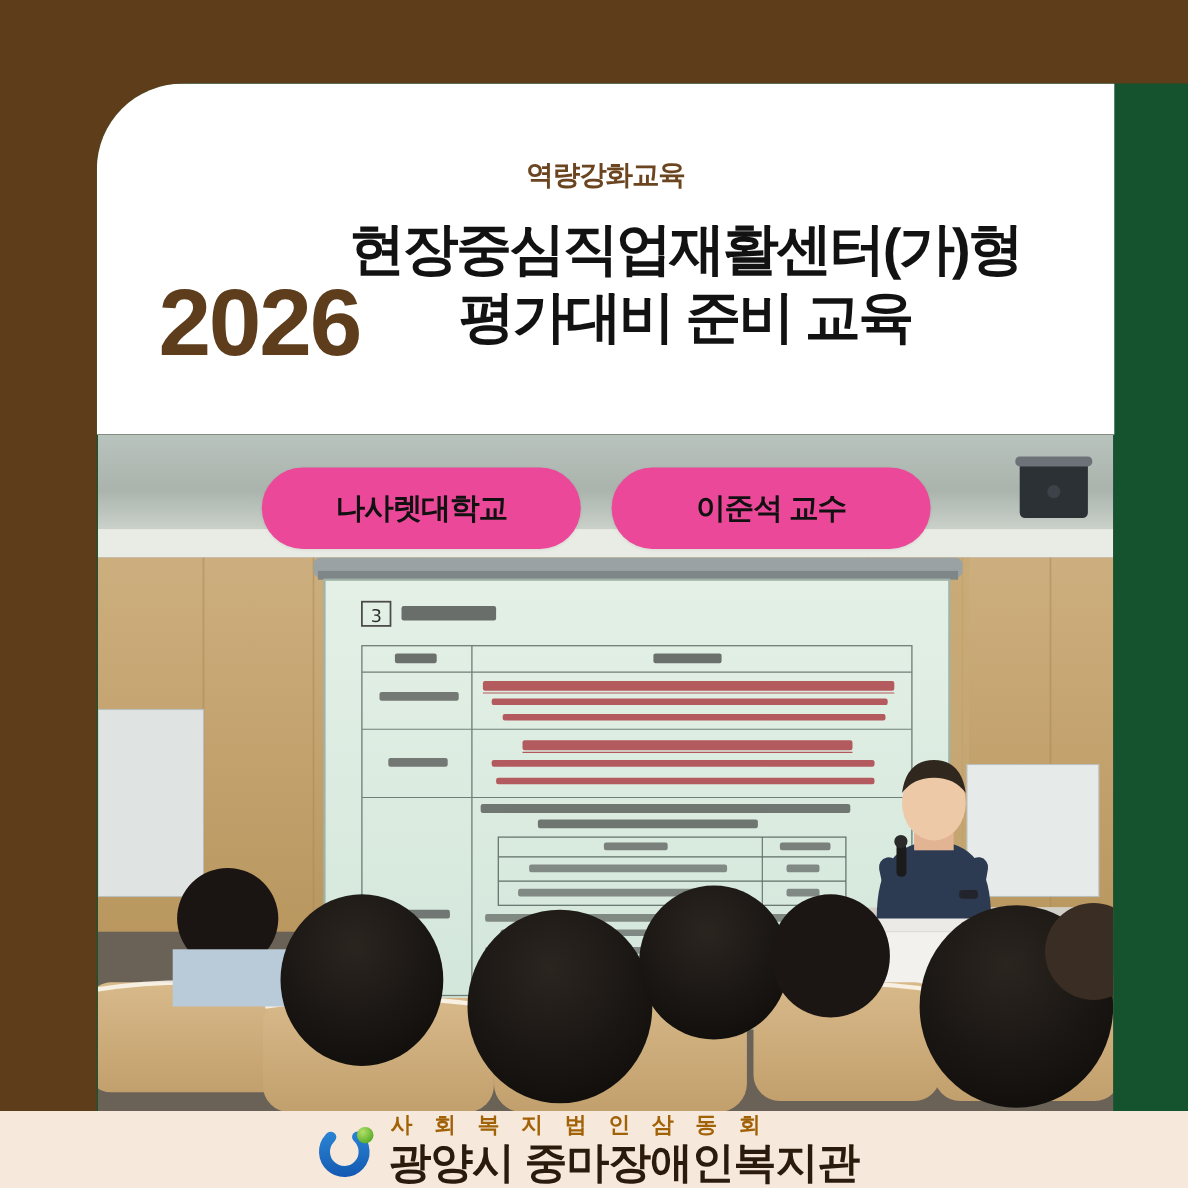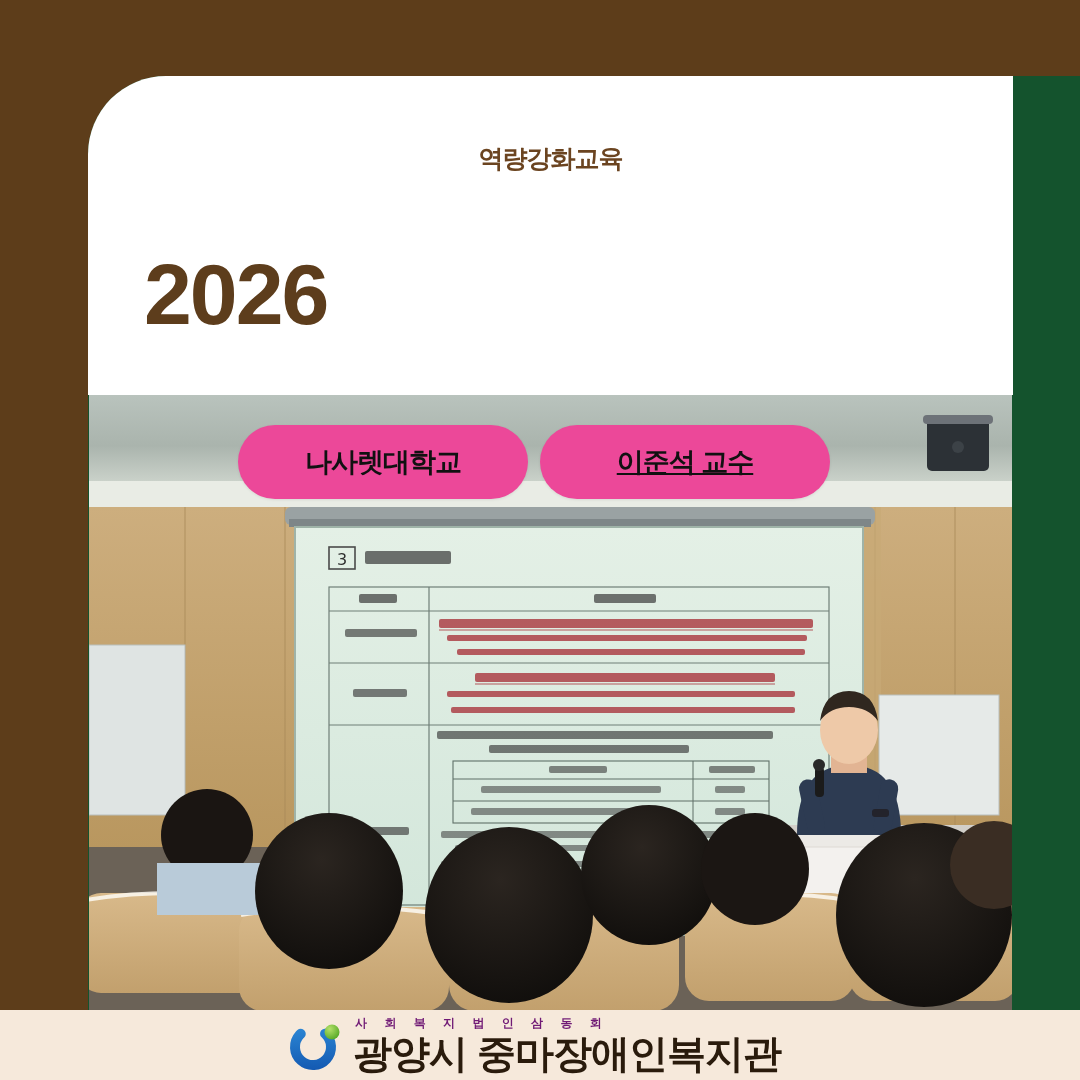--- a/index.html
+++ b/index.html
@@ -69,49 +69,53 @@
     position:absolute;
     height:74px;
     border-radius:37px;
     background:#ec4899;
     display:flex;align-items:center;justify-content:center;
     color:#111;
     font-size:27px;font-weight:bold;letter-spacing:-1px;
     box-shadow:0 1px 3px rgba(0,0,0,.08);
   }
   .pill-a{left:238px;top:425px;width:290px;}
-  .pill-b{left:540px;top:425px;width:290px;text-decoration:underline;}
+  .pill-b{left:556px;top:425px;width:290px;}
 
   
   .footer{
     position:absolute;left:0;bottom:0;width:1080px;height:70px;
     background:#F6E9DB;
     display:flex;align-items:center;justify-content:center;
   }
   .footer-inner{display:flex;align-items:center;gap:10px;transform:translateX(-6px);}
   .logo-mark{width:56px;height:56px;position:relative;flex:0 0 auto;}
   .logo-text{display:flex;flex-direction:column;line-height:1;}
   .org-small{
-    font-size:12px;font-weight:bold;color:#701a75;
+    font-size:20px;font-weight:bold;color:#a16207;
     letter-spacing:7px;margin-bottom:5px;padding-left:2px;
   }
   .org-big{
     font-size:39px;font-weight:bold;color:#2A1B0C;letter-spacing:-1px;
   }
 </style>
 </head>
 <body>
 
 <div class="poster">
 
   <div class="card">
 
     <div class="header">
       <div class="eyebrow">역량강화교육</div>
       <div class="year">2026</div>
+      <div class="titlewrap">
+        <div class="title-l1">현장중심직업재활센터(가)형</div>
+        <div class="title-l2">평가대비 준비 교육</div>
+      </div>
     </div>
 
     <div class="photo">
       <svg viewBox="0 0 923 615" preserveAspectRatio="none">
         <defs>
           <linearGradient id="ceil" x1="0" y1="0" x2="0" y2="1">
             <stop offset="0" stop-color="#c9cfc8"></stop>
             <stop offset="1" stop-color="#e6e9e2"></stop>
           </linearGradient>
           <linearGradient id="wood" x1="0" y1="0" x2="0" y2="1">

